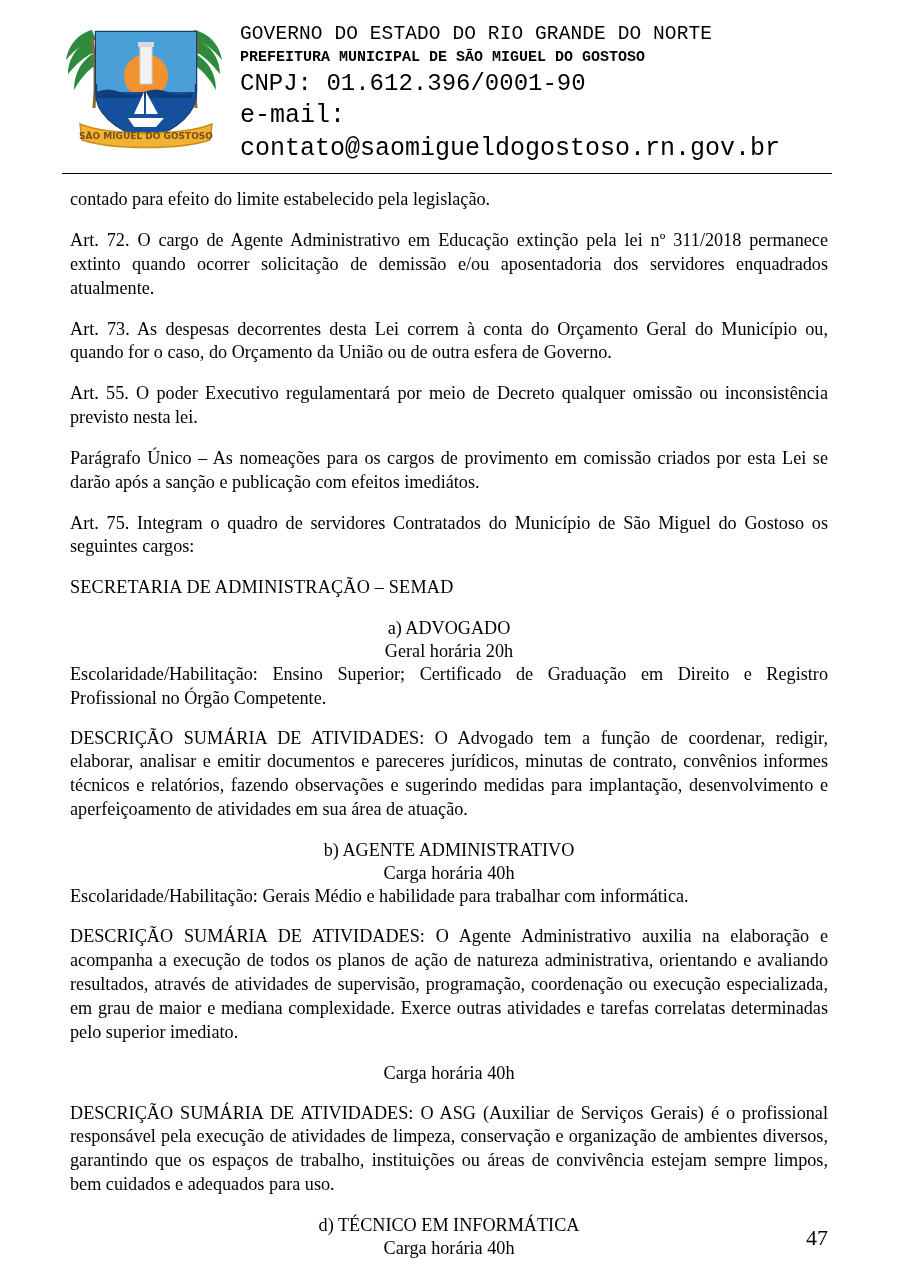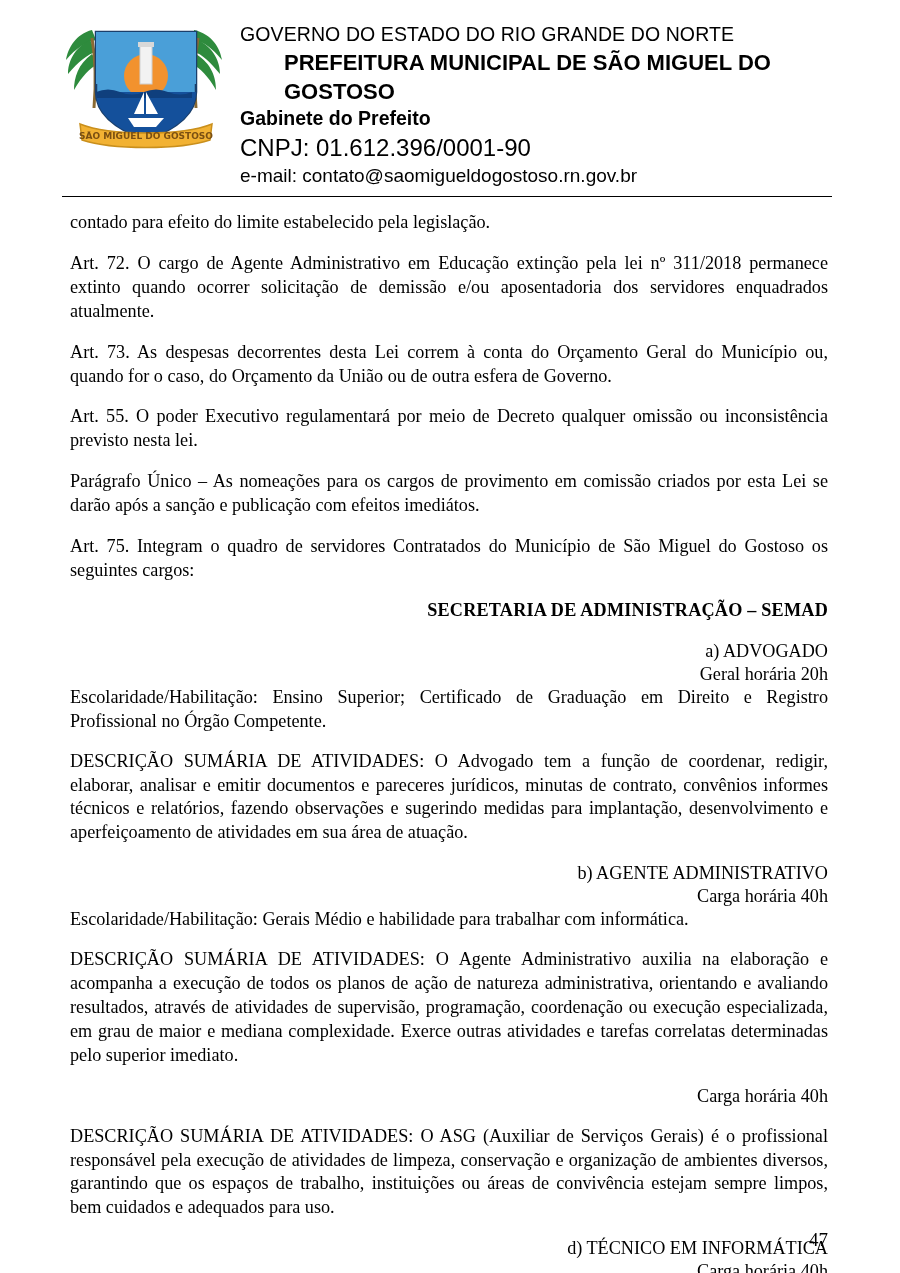--- a/index.html
+++ b/index.html
@@ -33,41 +33,40 @@
   .crest {
     width: 168px;
     height: 140px;
     flex: 0 0 168px;
     position: relative;
   }
   .crest svg { display: block; }
   .header-text {
     margin-left: 10px;
     padding-top: 8px;
-    font-family: Liberation Sans, sans-serif;
+    font-family: Liberation Mono, monospace;
     line-height: 1.32;
   }
   .header-text .l1 {
     font-size: 19.5px;
     letter-spacing: 0.1px;
   }
   .header-text .l2 {
-    font-size: 22px;
+    font-size: 15px;
     font-weight: bold;
-    margin-left: 44px;
   }
   .header-text .l3 {
     font-size: 19.5px;
     font-weight: bold;
   }
   .header-text .l4 {
     font-size: 24px;
   }
   .header-text .l5 {
-    font-size: 19px;
+    font-size: 25px;
   }
   .hr {
     border: none;
     border-top: 1.3px solid #000;
     margin: 8px 68px 0 62px;
   }
 
   
   .content {
     padding: 14px 72px 0 62px;
@@ -75,32 +74,32 @@
     font-size: 18.2px;
     line-height: 1.31;
   }
   p {
     margin: 0 0 0 8px;
     text-align: justify;
   }
   .gap { height: 17px; }
   b, .b { font-weight: normal; }
   .center {
-    text-align: right;
-    font-weight: bold;
+    text-align: left;
+    font-weight: normal;
     letter-spacing: 0.2px;
   }
-  .nojust { text-align: right; }
+  .nojust { text-align: center; }
   .tight { line-height: 1.27; }
 
   .pagenum {
     position: absolute;
     right: 72px;
     bottom: 22px;
-    font-size: 19px;
+    font-size: 22px;
   }
 </style>
 </head>
 <body>
 
 <div class="page">
 
   <div class="header">
 
     <div class="crest">
@@ -145,21 +144,20 @@
         </g>
 
         <path d="M18 110 C48 122 120 122 150 110 L148 126 C118 136 50 136 20 126 Z" fill="#f2b233" stroke="#c98f1c" stroke-width="1.5"></path>
         <text x="84" y="125" font-family="DejaVu Sans, sans-serif" font-size="9" font-weight="bold" fill="#7a4f12" text-anchor="middle">SÃO MIGUEL DO GOSTOSO</text>
       </svg>
     </div>
 
     <div class="header-text">
       <div class="l1">GOVERNO DO ESTADO DO RIO GRANDE DO NORTE</div>
       <div class="l2">PREFEITURA MUNICIPAL DE SÃO MIGUEL DO GOSTOSO</div>
-      <div class="l3">Gabinete do Prefeito</div>
       <div class="l4">CNPJ: 01.612.396/0001-90</div>
       <div class="l5">e-mail: contato@saomigueldogostoso.rn.gov.br</div>
     </div>
   </div>
 
   <hr class="hr">
 
   <div class="content">
 
     <p>contado para efeito do limite estabelecido pela legislação.</p>

